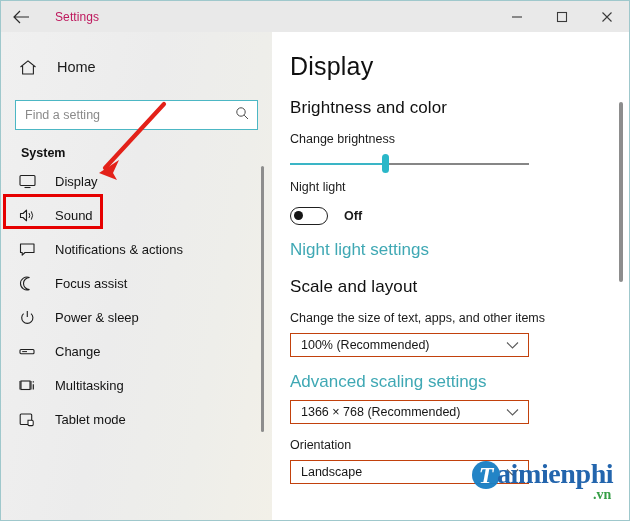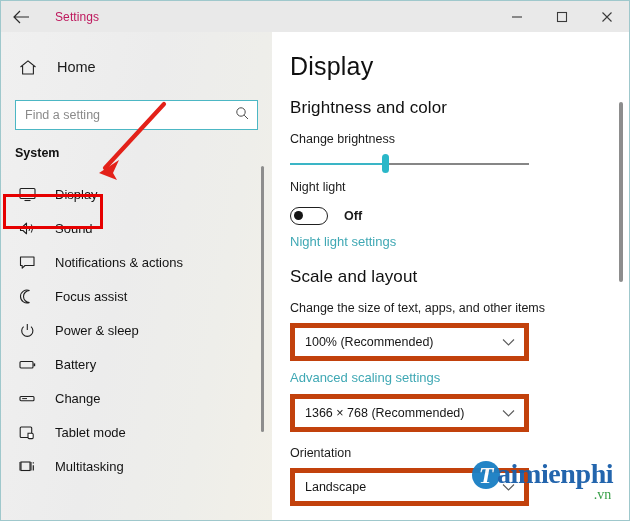--- a/index.html
+++ b/index.html
@@ -105,23 +105,23 @@
   .search-icon {
     position: absolute;
     right: 8px;
     top: 5px;
     color: #4a4a4a;
   }
   .group-title {
     font-size: 12.5px;
     font-weight: bold;
     color: #111;
-    padding-left: 14px;
+    padding-left: 20px;
     margin-top: 16px;
-    margin-bottom: 17px;
+    margin-bottom: 4px;
   }
   .nav-item {
     display: flex;
     align-items: center;
     height: 34px;
     padding-left: 18px;
     position: relative;
   }
   .nav-ico {
     width: 22px;
@@ -249,30 +249,30 @@
     background: #151515;
   }
   .toggle-state {
     font-size: 12.5px;
     color: #1b1b1b;
     margin-left: 16px;
     font-weight: bold;
   }
   .link {
     display: inline-block;
-    font-size: 13px;
+    font-size: 17px;
     color: #3fa8b4;
-    margin-top: 9px;
+    margin-top: 15px;
     text-decoration: none;
     cursor: pointer;
   }
   .combo {
     width: 239px;
-    height: 38px;
-    border: 5px solid #c2410c;
+    height: 24px;
+    border: 1px solid #c2410c;
     background: #ffffff;
     margin-top: 8px;
     display: flex;
     align-items: center;
     justify-content: space-between;
     box-sizing: border-box;
     padding: 0 9px 0 10px;
   }
   .combo-val {
     font-size: 12.5px;
@@ -331,21 +331,21 @@
     line-height: 28px;
     margin-left: -3px;
     letter-spacing: -.4px;
   }
   .wm-vn {
     position: absolute;
     right: 2px;
     top: 27px;
     font-family: "Liberation Serif", serif;
     font-size: 14px;
-    font-weight: normal;
+    font-weight: bold;
     color: #2e9b3f;
   }
 </style>
 </head>
 <body>
 
 <div id="app">
 
   <div class="titlebar">
     <div class="back-btn">
@@ -446,59 +446,50 @@
     <div class="nav-item">
       <div class="nav-ico">
         <svg width="17" height="15" viewBox="0 0 17 15">
           <path d="M4.6 3.6 A5.6 5.6 0 1 0 12 3.6" fill="none" stroke="currentColor" stroke-width="1.1"></path>
           <path d="M8.3 1 L8.3 7" stroke="currentColor" stroke-width="1.1"></path>
         </svg>
       </div>
       <div class="nav-label">Power &amp; sleep</div>
     </div>
 
-    <div class="nav-item">
-      <div class="nav-ico">
-        <svg width="17" height="15" viewBox="0 0 17 15">
-          <rect x="1" y="4.5" width="13" height="6.5" rx="1" fill="none" stroke="currentColor" stroke-width="1.1"></rect>
-          <rect x="14.6" y="6.4" width="1.6" height="2.8" fill="currentColor"></rect>
-        </svg>
-      </div>
-      <div class="nav-label">Battery</div>
-    </div>
 
     <div class="nav-item">
       <div class="nav-ico">
         <svg width="17" height="15" viewBox="0 0 17 15">
           <rect x="1" y="5.5" width="14" height="4.2" rx="1" fill="none" stroke="currentColor" stroke-width="1.1"></rect>
           <path d="M3.2 7.6 L8 7.6" stroke="currentColor" stroke-width="1"></path>
         </svg>
       </div>
       <div class="nav-label">Change</div>
-    </div>
-
-    <div class="nav-item">
-      <div class="nav-ico">
-        <svg width="17" height="15" viewBox="0 0 17 15">
-          <rect x="1.2" y="2" width="11.5" height="10.5" rx="1" fill="none" stroke="currentColor" stroke-width="1.1"></rect>
-          <path d="M9 8.3 L9 12.6 Q9 13.6 10.1 13.6 L13.2 13.6 Q14.2 13.6 14.2 12.6 L14.2 9.6 Q14.2 8.3 12.9 8.3 Z" fill="#fff" stroke="currentColor" stroke-width="1.05"></path>
-        </svg>
-      </div>
-      <div class="nav-label">Tablet mode</div>
     </div>
 
     <div class="nav-item">
       <div class="nav-ico">
         <svg width="17" height="15" viewBox="0 0 17 15">
           <rect x="2" y="3" width="9" height="8.5" fill="none" stroke="currentColor" stroke-width="1.1"></rect>
           <path d="M1 3 L1 11.5 M12 3 L12 11.5" stroke="currentColor" stroke-width="1.1"></path>
           <path d="M14.3 3.2 L14.3 4.4 M14.3 6.2 L14.3 11.4" stroke="currentColor" stroke-width="1.2"></path>
         </svg>
       </div>
       <div class="nav-label">Multitasking</div>
+    </div>
+
+    <div class="nav-item">
+      <div class="nav-ico">
+        <svg width="17" height="15" viewBox="0 0 17 15">
+          <rect x="1.2" y="2" width="11.5" height="10.5" rx="1" fill="none" stroke="currentColor" stroke-width="1.1"></rect>
+          <path d="M9 8.3 L9 12.6 Q9 13.6 10.1 13.6 L13.2 13.6 Q14.2 13.6 14.2 12.6 L14.2 9.6 Q14.2 8.3 12.9 8.3 Z" fill="#fff" stroke="currentColor" stroke-width="1.05"></path>
+        </svg>
+      </div>
+      <div class="nav-label">Tablet mode</div>
     </div>
 
     <div class="sb-scroll"></div>
 
     <div class="redbox"></div>
     <svg class="arrow-svg" viewBox="0 0 271 489">
       <path d="M163 72 L104 136" stroke="#e32119" stroke-width="4.2" stroke-linecap="round" fill="none"></path>
       <path d="M98 141 L118 128 L112 141 L116 148 Z" fill="#e32119"></path>
     </svg>
   </div>

